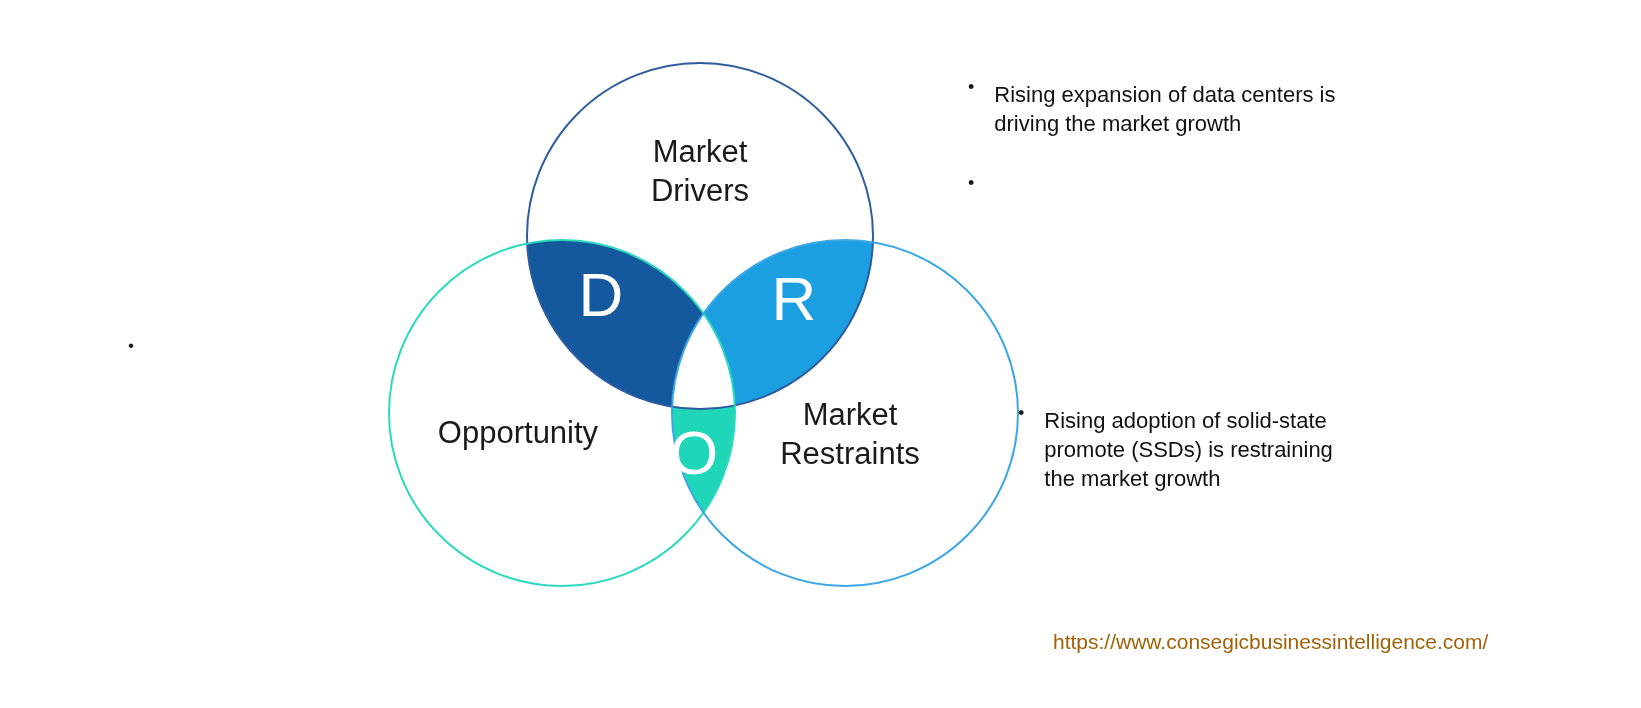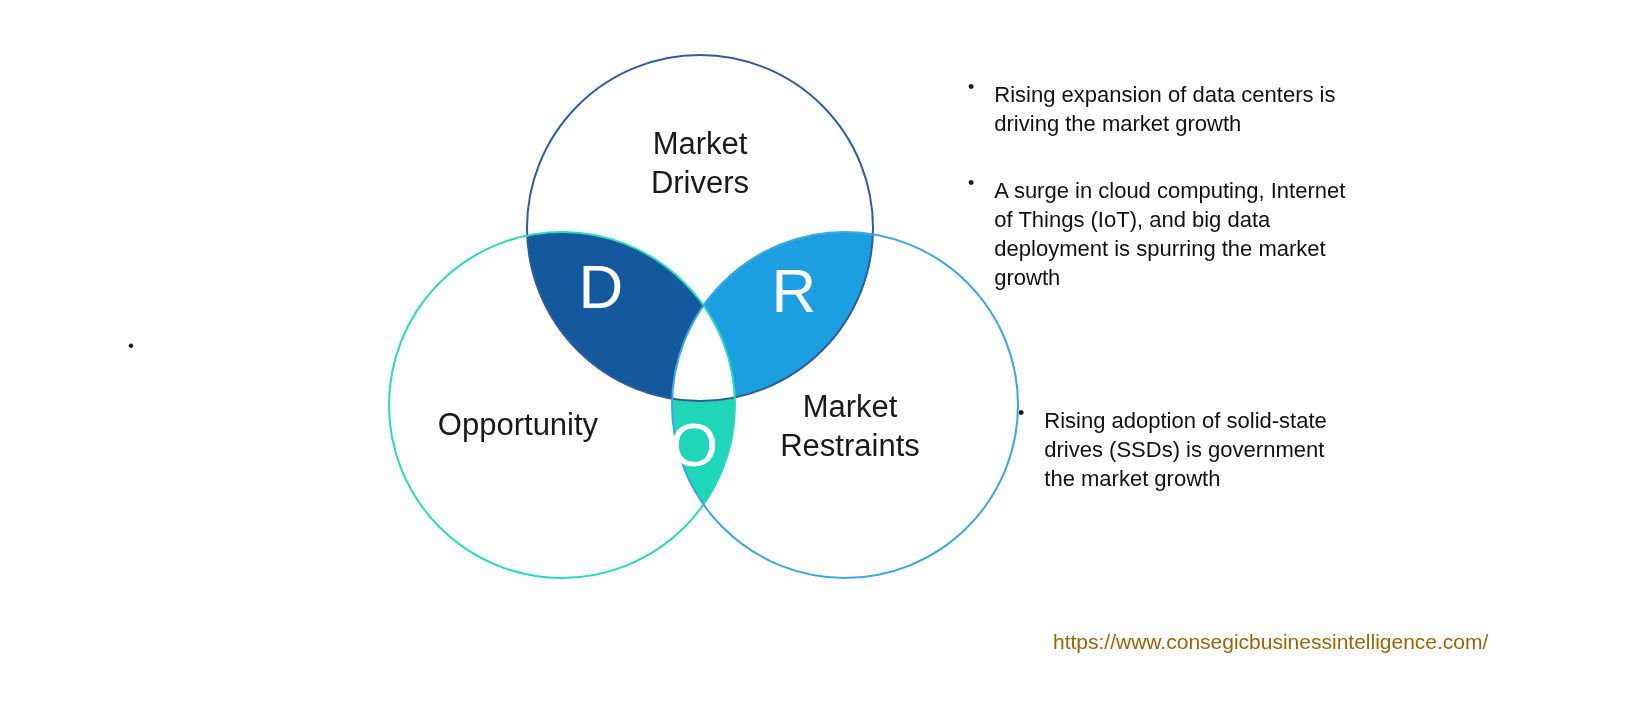--- a/index.html
+++ b/index.html
@@ -17,21 +17,21 @@
     width: 1641px;
     height: 708px;
     background: #ffffff;
     overflow: hidden;
   }
 
   
   #venn-wrap {
     position: absolute;
     left: 370px;
-    top: 20px;
+    top: 28px;
     width: 660px;
     height: 590px;
   }
   #venn-svg { display: block; width: 660px; height: 590px; }
 
   .venn-outline-label {
     font-family: "Liberation Sans", sans-serif;
     font-size: 31px;
     fill: #1a1a1a;
     text-anchor: middle;
@@ -193,26 +193,25 @@
     </div>
   </div>
 
   <div id="right-block-top" class="bullet-block">
     <div class="bullet-item">
       <span class="bullet-dot">•</span>
       <span class="bullet-text">Rising expansion of data centers is driving the market growth</span>
     </div>
     <div class="bullet-item">
       <span class="bullet-dot">•</span>
-      <span class="bullet-text">A surge in cloud computing, Internet of Things (IoT), and big data deployment is spurring the market growth</span>
     </div>
   </div>
 
   <div id="right-block-bottom" class="bullet-block">
     <div class="bullet-item">
       <span class="bullet-dot">•</span>
-      <span class="bullet-text">Rising adoption of solid-state drives (SSDs) is government the market growth</span>
+      <span class="bullet-text">Rising adoption of solid-state promote (SSDs) is restraining the market growth</span>
     </div>
   </div>
 
   <div id="source-url">https://www.consegicbusinessintelligence.com/</div>
 
 </div>
 
 </body></html>

